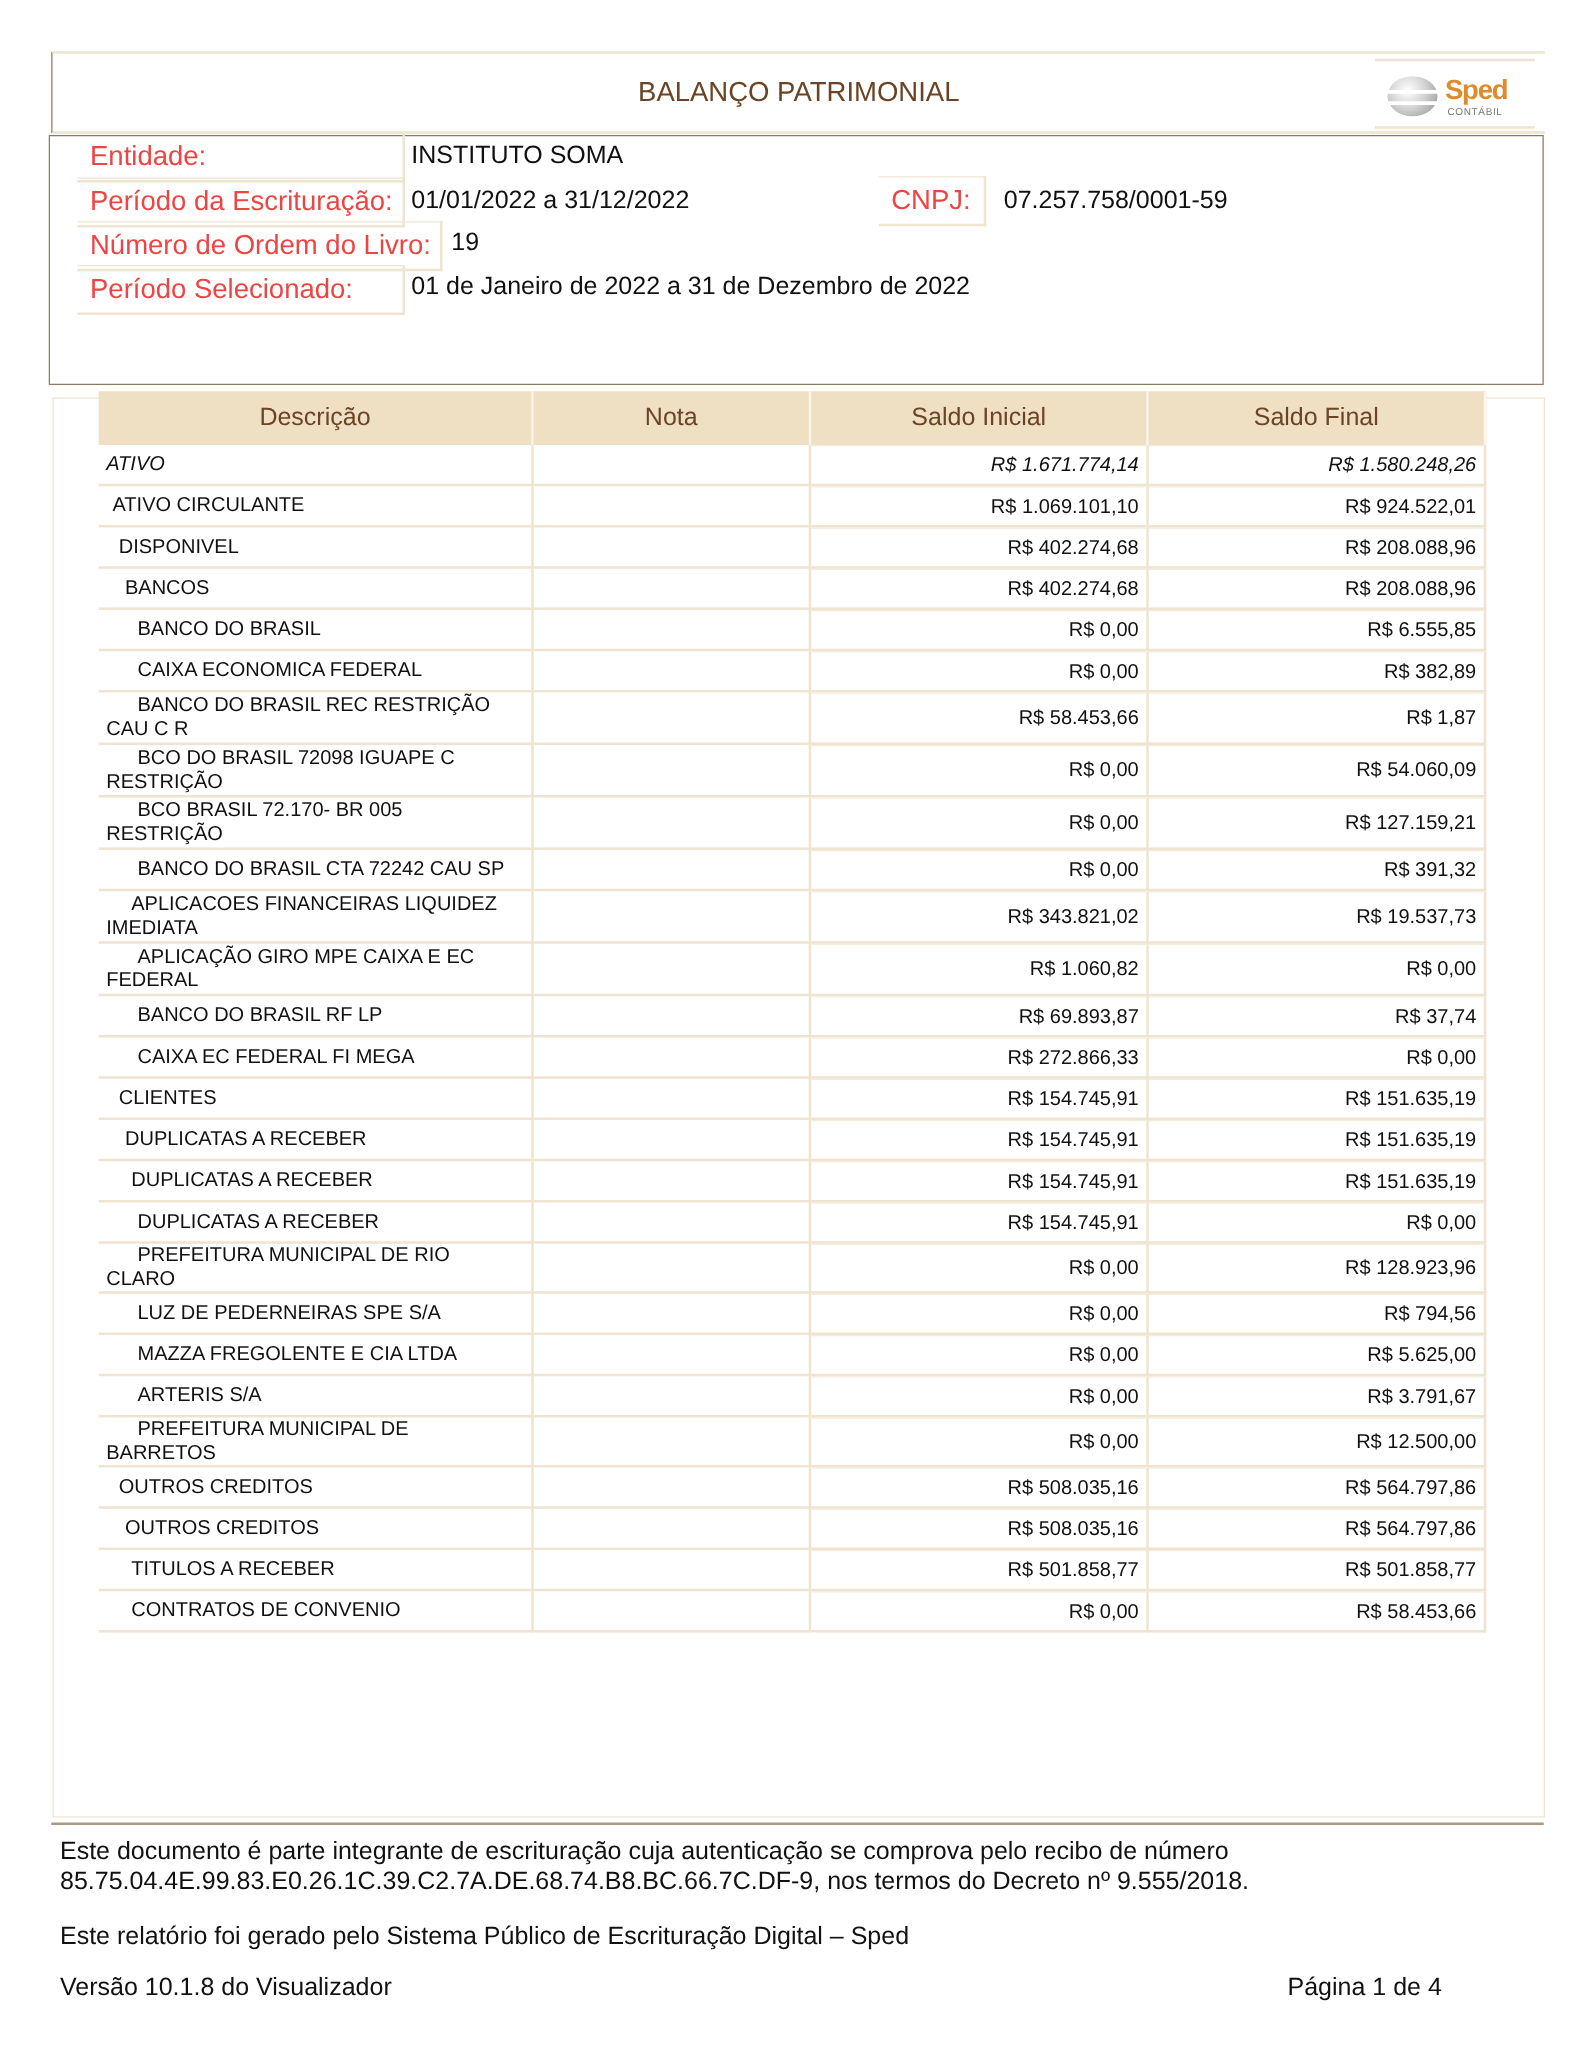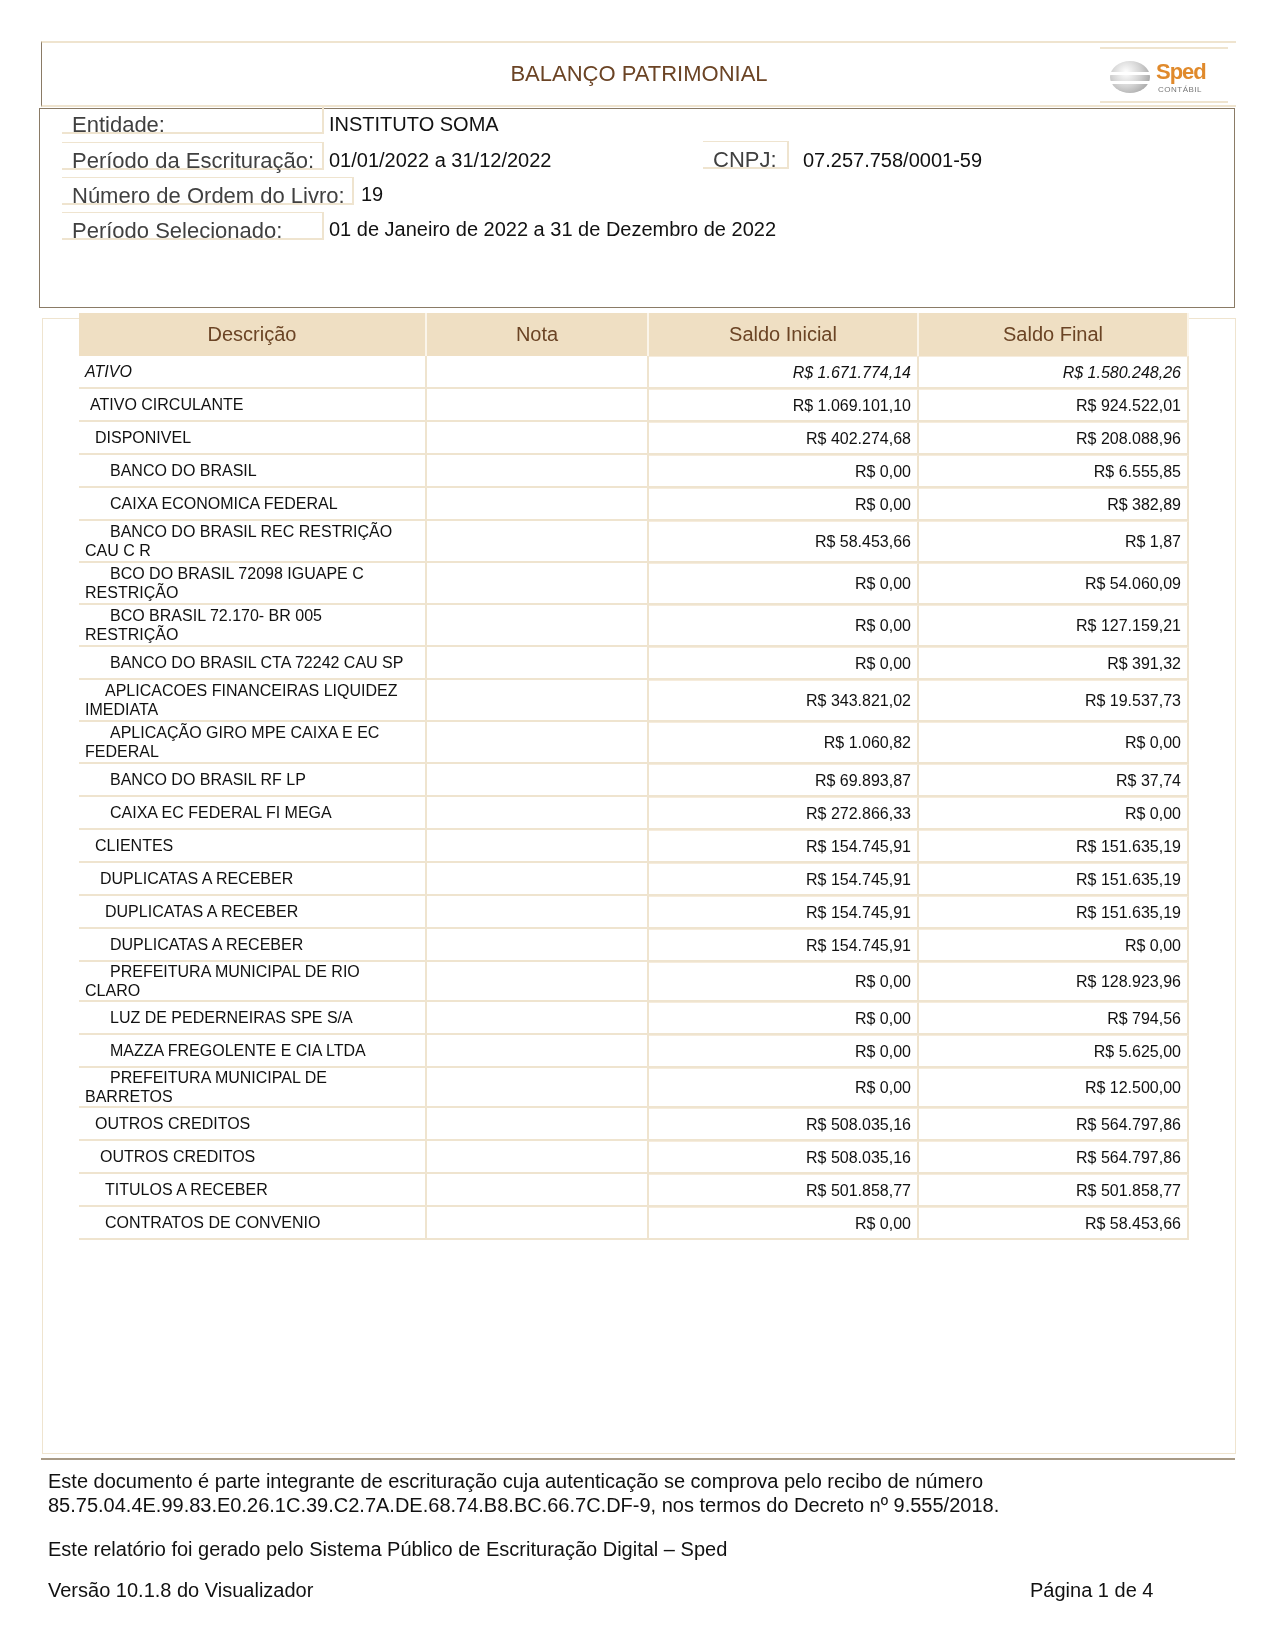--- a/index.html
+++ b/index.html
@@ -6,21 +6,21 @@
   body { width:1275px; height:1650px; position:relative; font-family:"Liberation Sans", sans-serif; color:#111; }
   .title-box { position:absolute; left:41px; top:41px; width:1194px; height:62px; border-top:2px solid #efe4cf; border-bottom:2px solid #efe4cf; border-left:1px solid #8a7b66; }
   .title { position:absolute; left:0; right:0; top:18px; text-align:center; font-size:22px; color:#6b4425; }
   .logo { position:absolute; right:8px; top:4px; width:128px; height:52px; border-top:2px solid #efe4cf; border-bottom:2px solid #efe4cf; }
   .logo .globe { position:absolute; left:10px; top:12px; width:40px; height:32px; border-radius:50%; background:radial-gradient(circle at 40% 35%, #ffffff 0%, #d4d4d4 45%, #8f8f8f 100%); }
   .logo .globe::before, .logo .globe::after { content:""; position:absolute; left:-4px; right:0; height:3px; background:#fff; }
   .logo .globe::before { top:11px; } .logo .globe::after { top:20px; }
   .logo .sped { position:absolute; left:56px; top:10px; font-size:22px; color:#e08a2c; font-weight:bold; letter-spacing:-1px; }
   .logo .contabil { position:absolute; left:58px; top:36px; font-size:8px; color:#777; letter-spacing:0.5px; }
   .info-box { position:absolute; left:39px; top:108px; width:1194px; height:198px; border:1px solid #8a7b66; }
-  .lbl { position:absolute; font-size:22px; color:#404040; border-right:2px solid #efe4cf; border-bottom:2px solid #efe4cf; border-top:1px solid #efe4cf; padding-left:10px; height:28px; line-height:36px; box-sizing:border-box; }
+  .lbl { position:absolute; font-size:22px; color:#ef4444; border-right:2px solid #efe4cf; border-bottom:2px solid #efe4cf; border-top:1px solid #efe4cf; padding-left:10px; height:40px; line-height:36px; box-sizing:border-box; }
   .val { position:absolute; font-size:20px; color:#111; height:36px; line-height:36px; }
   .table-frame { position:absolute; left:42px; top:318px; width:1192px; height:1134px; border:1px solid #efe4cf; }
   table { position:absolute; left:79px; top:313px; border-collapse:separate; border-spacing:0; table-layout:fixed; }
   th { background:#efdfc3; color:#6b4425; font-weight:normal; font-size:20px; height:41px; border-right:2px solid #fbf5ea; text-align:center; }
   td { font-size:16px; border-bottom:2px solid #efe4cf; padding:0 6px; box-sizing:border-box; vertical-align:middle; line-height:19px; }
   td.desc { border-right:2px solid #efe4cf; padding-left:6px; }
   td.nota { border-right:2px solid #efe4cf; }
   td.num { text-align:right; border-right:2px solid #efe4cf; border-top:1px solid #f6ecdc; }
   .footer-rule { position:absolute; left:41px; top:1458px; width:1194px; border-top:2px solid #a89a86; }
   .foot { position:absolute; left:48px; font-size:20px; color:#111; }
@@ -91,20 +91,28 @@
       <tr style="height: 33px;">
         <td class="desc">
           <span style="display: block; text-indent: 10px;">DISPONIVEL</span>
         </td>
         <td class="nota"><span></span></td>
         <td class="num"><span>R$ 402.274,68</span></td>
         <td class="num"><span>R$ 208.088,96</span></td>
       </tr>
       <tr style="height: 33px;">
         <td class="desc">
+          <span style="display: block; text-indent: 15px;">BANCOS</span>
+        </td>
+        <td class="nota"><span></span></td>
+        <td class="num"><span>R$ 402.274,68</span></td>
+        <td class="num"><span>R$ 208.088,96</span></td>
+      </tr>
+      <tr style="height: 33px;">
+        <td class="desc">
           <span style="display: block; text-indent: 25px;">BANCO DO BRASIL</span>
         </td>
         <td class="nota"><span></span></td>
         <td class="num"><span>R$ 0,00</span></td>
         <td class="num"><span>R$ 6.555,85</span></td>
       </tr>
       <tr style="height: 33px;">
         <td class="desc">
           <span style="display: block; text-indent: 25px;">CAIXA ECONOMICA FEDERAL</span>
         </td>
@@ -224,20 +232,28 @@
         <td class="num"><span>R$ 0,00</span></td>
         <td class="num"><span>R$ 794,56</span></td>
       </tr>
       <tr style="height: 33px;">
         <td class="desc">
           <span style="display: block; text-indent: 25px;">MAZZA FREGOLENTE E CIA LTDA</span>
         </td>
         <td class="nota"><span></span></td>
         <td class="num"><span>R$ 0,00</span></td>
         <td class="num"><span>R$ 5.625,00</span></td>
+      </tr>
+      <tr style="height: 33px;">
+        <td class="desc">
+          <span style="display: block; text-indent: 25px;">ARTERIS S/A</span>
+        </td>
+        <td class="nota"><span></span></td>
+        <td class="num"><span>R$ 0,00</span></td>
+        <td class="num"><span>R$ 3.791,67</span></td>
       </tr>
       <tr style="height: 33px;">
         <td class="desc">
           <span style="display: block; text-indent: 25px;">PREFEITURA MUNICIPAL DE BARRETOS</span>
         </td>
         <td class="nota"><span></span></td>
         <td class="num"><span>R$ 0,00</span></td>
         <td class="num"><span>R$ 12.500,00</span></td>
       </tr>
       <tr style="height: 33px;">

